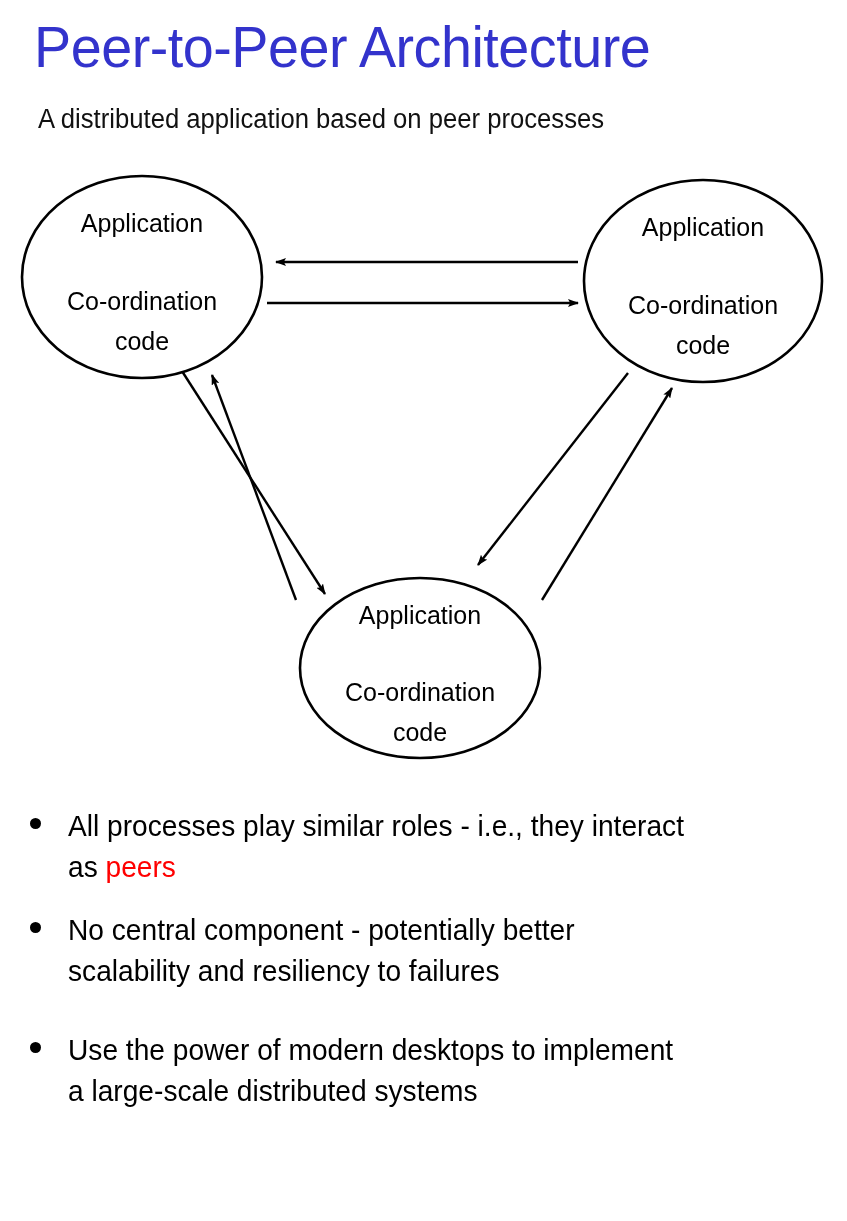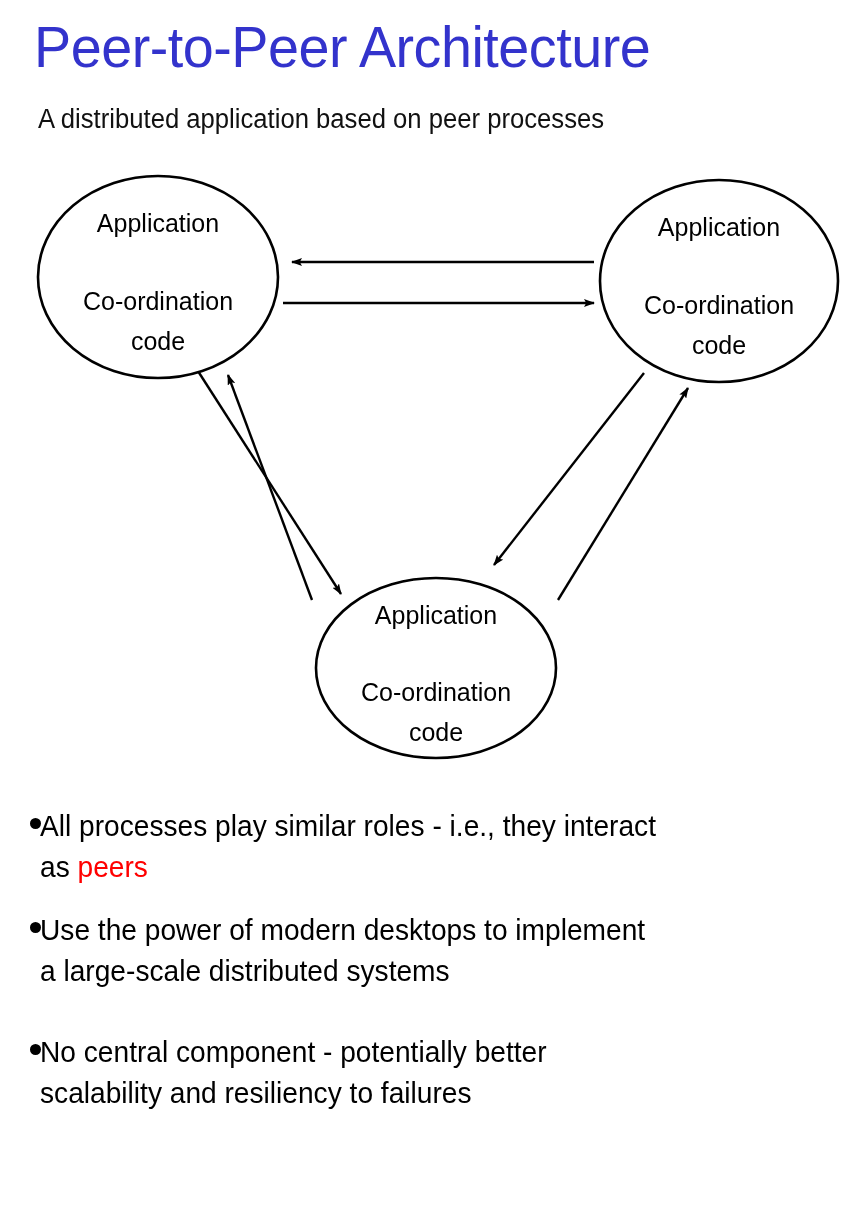--- a/index.html
+++ b/index.html
@@ -47,21 +47,21 @@
     line-height: 34px;
     color: #111111;
     transform: scaleX(0.95);
     transform-origin: left top;
     white-space: nowrap;
   }
 
   
   #diagram {
     position: absolute;
-    left: 16px;
+    left: 0;
     top: 160px;
     width: 786px;
     height: 640px;
   }
   #diagram svg {
     display: block;
   }
 
   .node-label {
     font-family: "Liberation Sans", "DejaVu Sans", sans-serif;
@@ -71,21 +71,21 @@
 
   
   #bullets {
     position: absolute;
     left: 0;
     top: 806px;
     width: 847px;
   }
   .bullet-row {
     position: relative;
-    padding-left: 40px;
+    padding-left: 68px;
     margin-bottom: 22px;
   }
   .bullet-marker {
     position: absolute;
     left: 30px;
     top: 12px;
     width: 11px;
     height: 11px;
     border-radius: 50%;
     background: #000000;
@@ -146,23 +146,23 @@
       <text class="node-label" x="420" y="581" text-anchor="middle">code</text>
 
     </svg>
   </div>
 
   <div id="bullets">
       <div class="bullet-row" style="margin-bottom: 22px;">
         <span class="bullet-marker"></span>
         <div class="bullet-text"><span>All processes play similar roles - i.e., they interact as </span><span class="hl-red">peers</span></div>
       </div>
+      <div class="bullet-row" style="margin-bottom: 38px;">
+        <span class="bullet-marker"></span>
+        <div class="bullet-text"><span>No central component - potentially better scalability and resiliency to failures</span></div>
+      </div>
       <div class="bullet-row" style="margin-bottom: 40px;">
         <span class="bullet-marker"></span>
         <div class="bullet-text"><span>Use the power of modern desktops to implement a large-scale distributed systems</span></div>
-      </div>
-      <div class="bullet-row" style="margin-bottom: 38px;">
-        <span class="bullet-marker"></span>
-        <div class="bullet-text"><span>No central component - potentially better scalability and resiliency to failures</span></div>
       </div>
     </div>
 
 </div>
 
 </body></html>

